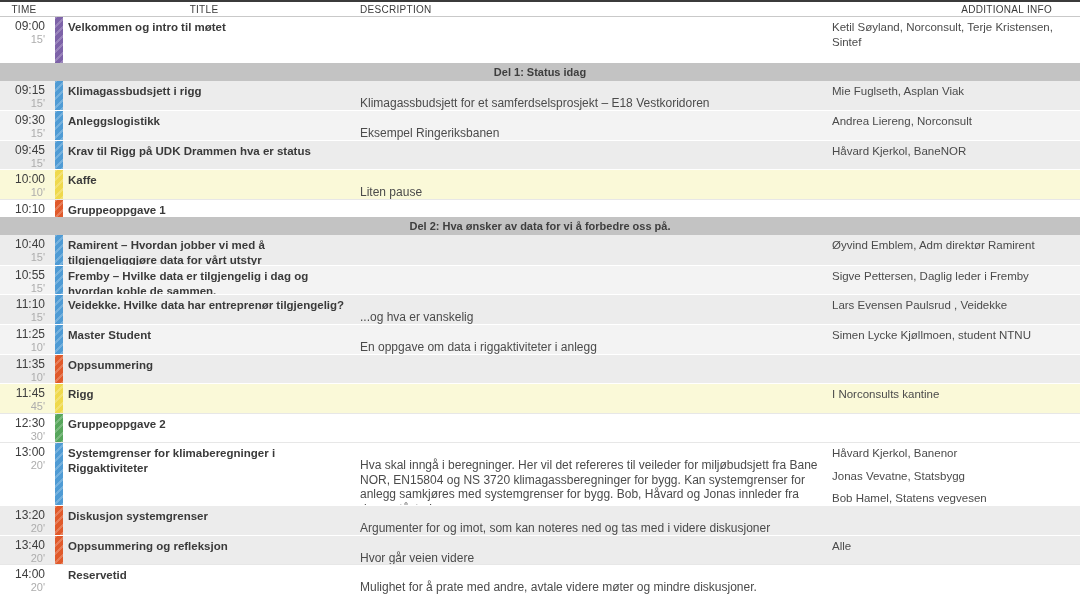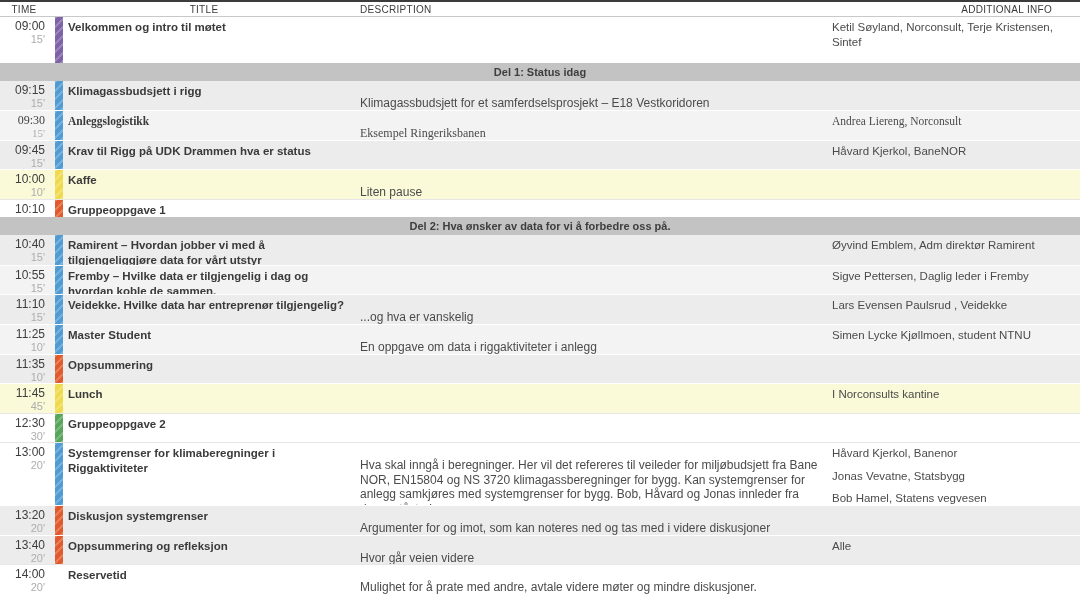--- a/index.html
+++ b/index.html
@@ -74,22 +74,25 @@
       <div class="row" style="height: 29px; background: rgb(236, 236, 236);">
         <div class="cell-time">
           <span class="time-v">09:15</span>
           <span class="dur-v">15'</span>
         </div>
         <div class="cell-bar">
           <div class="bar" style="background-color: rgb(79, 155, 212);"></div>
         </div>
         <div class="cell-title">Klimagassbudsjett i rigg</div>
         <div class="cell-desc">Klimagassbudsjett for et samferdselsprosjekt – E18 Vestkoridoren</div>
-      </div>
-      <div class="row" style="height: 30px; background: rgb(243, 243, 243); border-top: 1px solid rgb(255, 255, 255); font-family: Liberation Serif, serif;">
+        <div class="cell-info">
+          <div class="info-line">Mie Fuglseth, Asplan Viak</div>
+        </div>
+      </div>
+      <div class="row" style="height: 30px; background: rgb(243, 243, 243); border-top: 1px solid rgb(255, 255, 255);">
         <div class="cell-time">
           <span class="time-v">09:30</span>
           <span class="dur-v">15'</span>
         </div>
         <div class="cell-bar">
           <div class="bar" style="background-color: rgb(79, 155, 212);"></div>
         </div>
         <div class="cell-title">Anleggslogistikk</div>
         <div class="cell-desc">Eksempel Ringeriksbanen</div>
         <div class="cell-info">
@@ -205,21 +208,21 @@
         <div class="cell-info"></div>
       </div>
       <div class="row" style="height: 30px; background: rgb(250, 249, 216); border-top: 1px solid rgb(255, 255, 255);">
         <div class="cell-time">
           <span class="time-v">11:45</span>
           <span class="dur-v">45'</span>
         </div>
         <div class="cell-bar">
           <div class="bar" style="background-color: rgb(239, 217, 76);"></div>
         </div>
-        <div class="cell-title">Lunch</div>
+        <div class="cell-title">Rigg</div>
         <div class="cell-desc"></div>
         <div class="cell-info">
           <div class="info-line">I Norconsults kantine</div>
         </div>
       </div>
       <div class="row" style="height: 29px; background: rgb(255, 255, 255); border-top: 1px solid rgb(231, 231, 231);">
         <div class="cell-time">
           <span class="time-v">12:30</span>
           <span class="dur-v">30'</span>
         </div>

